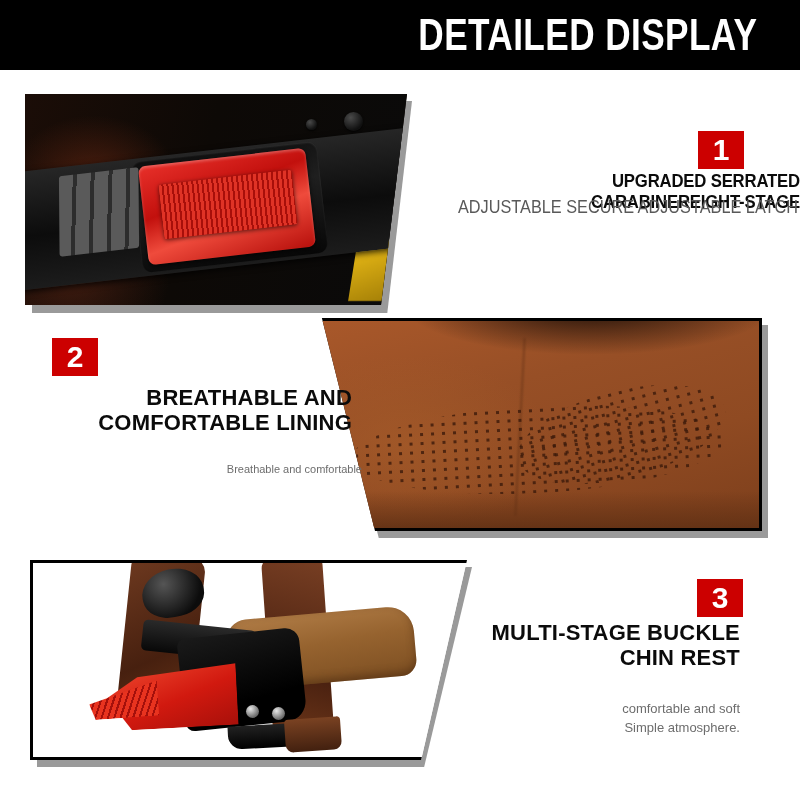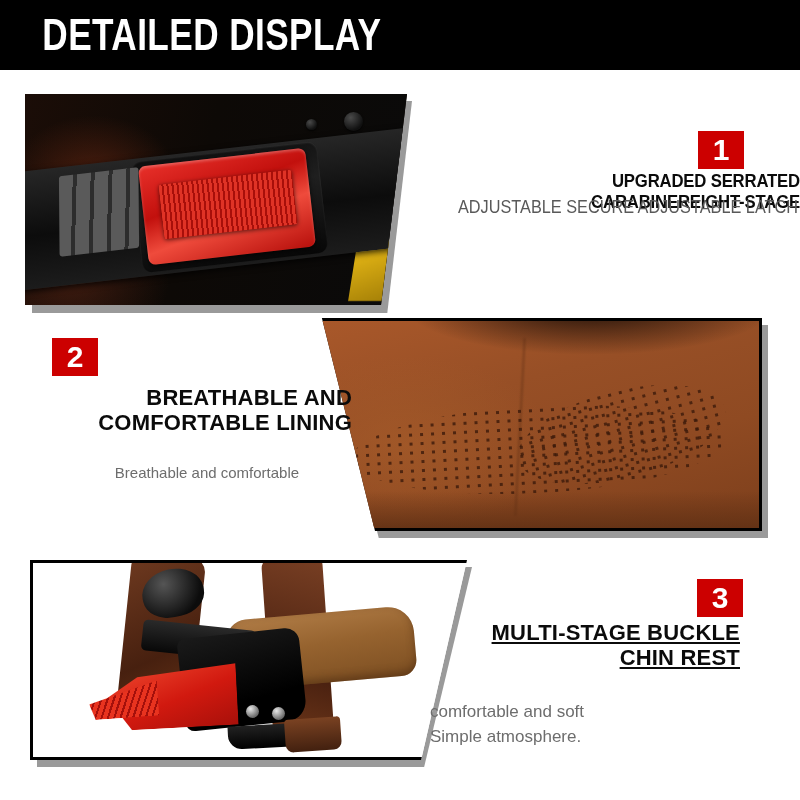--- a/index.html
+++ b/index.html
@@ -20,21 +20,21 @@
   }
 
   
   .header-bar {
     position: absolute;
     left: 0; top: 0;
     width: 800px; height: 70px;
     background: #000000;
     display: flex;
     align-items: center;
-    justify-content: flex-start;
+    justify-content: flex-end;
   }
   .header-title {
     color: #ffffff;
     font-family: "Liberation Sans Narrow", "Liberation Sans", sans-serif;
     font-weight: 700;
     font-size: 44px;
     letter-spacing: 0.5px;
     transform: scaleX(0.80);
     transform-origin: center center;
     white-space: nowrap;
@@ -355,38 +355,38 @@
   #head2 {
     left: 52px; top: 386px;
     width: 300px;
     text-align: right;
     font-size: 22px;
     letter-spacing: 0.2px;
   }
   #sub2 {
     left: 52px; top: 462px;
     width: 310px;
-    text-align: center;
-    font-size: 15px;
+    text-align: right;
+    font-size: 11px;
   }
 
   
   #badge3 { left: 697px; top: 579px; }
   #head3 {
     left: 430px; top: 621px;
     width: 310px;
     text-align: right;
     font-size: 22px;
     letter-spacing: 0.2px;
-    text-decoration: underline;
   }
   #sub3 {
     left: 430px; top: 700px;
     width: 310px;
-    font-size: 17px;
+    text-align: right;
+    font-size: 13px;
   }
 </style>
 </head>
 <body>
 
 <div id="page">
 
   <div class="header-bar">
     <div class="header-title">DETAILED DISPLAY</div>
   </div>

